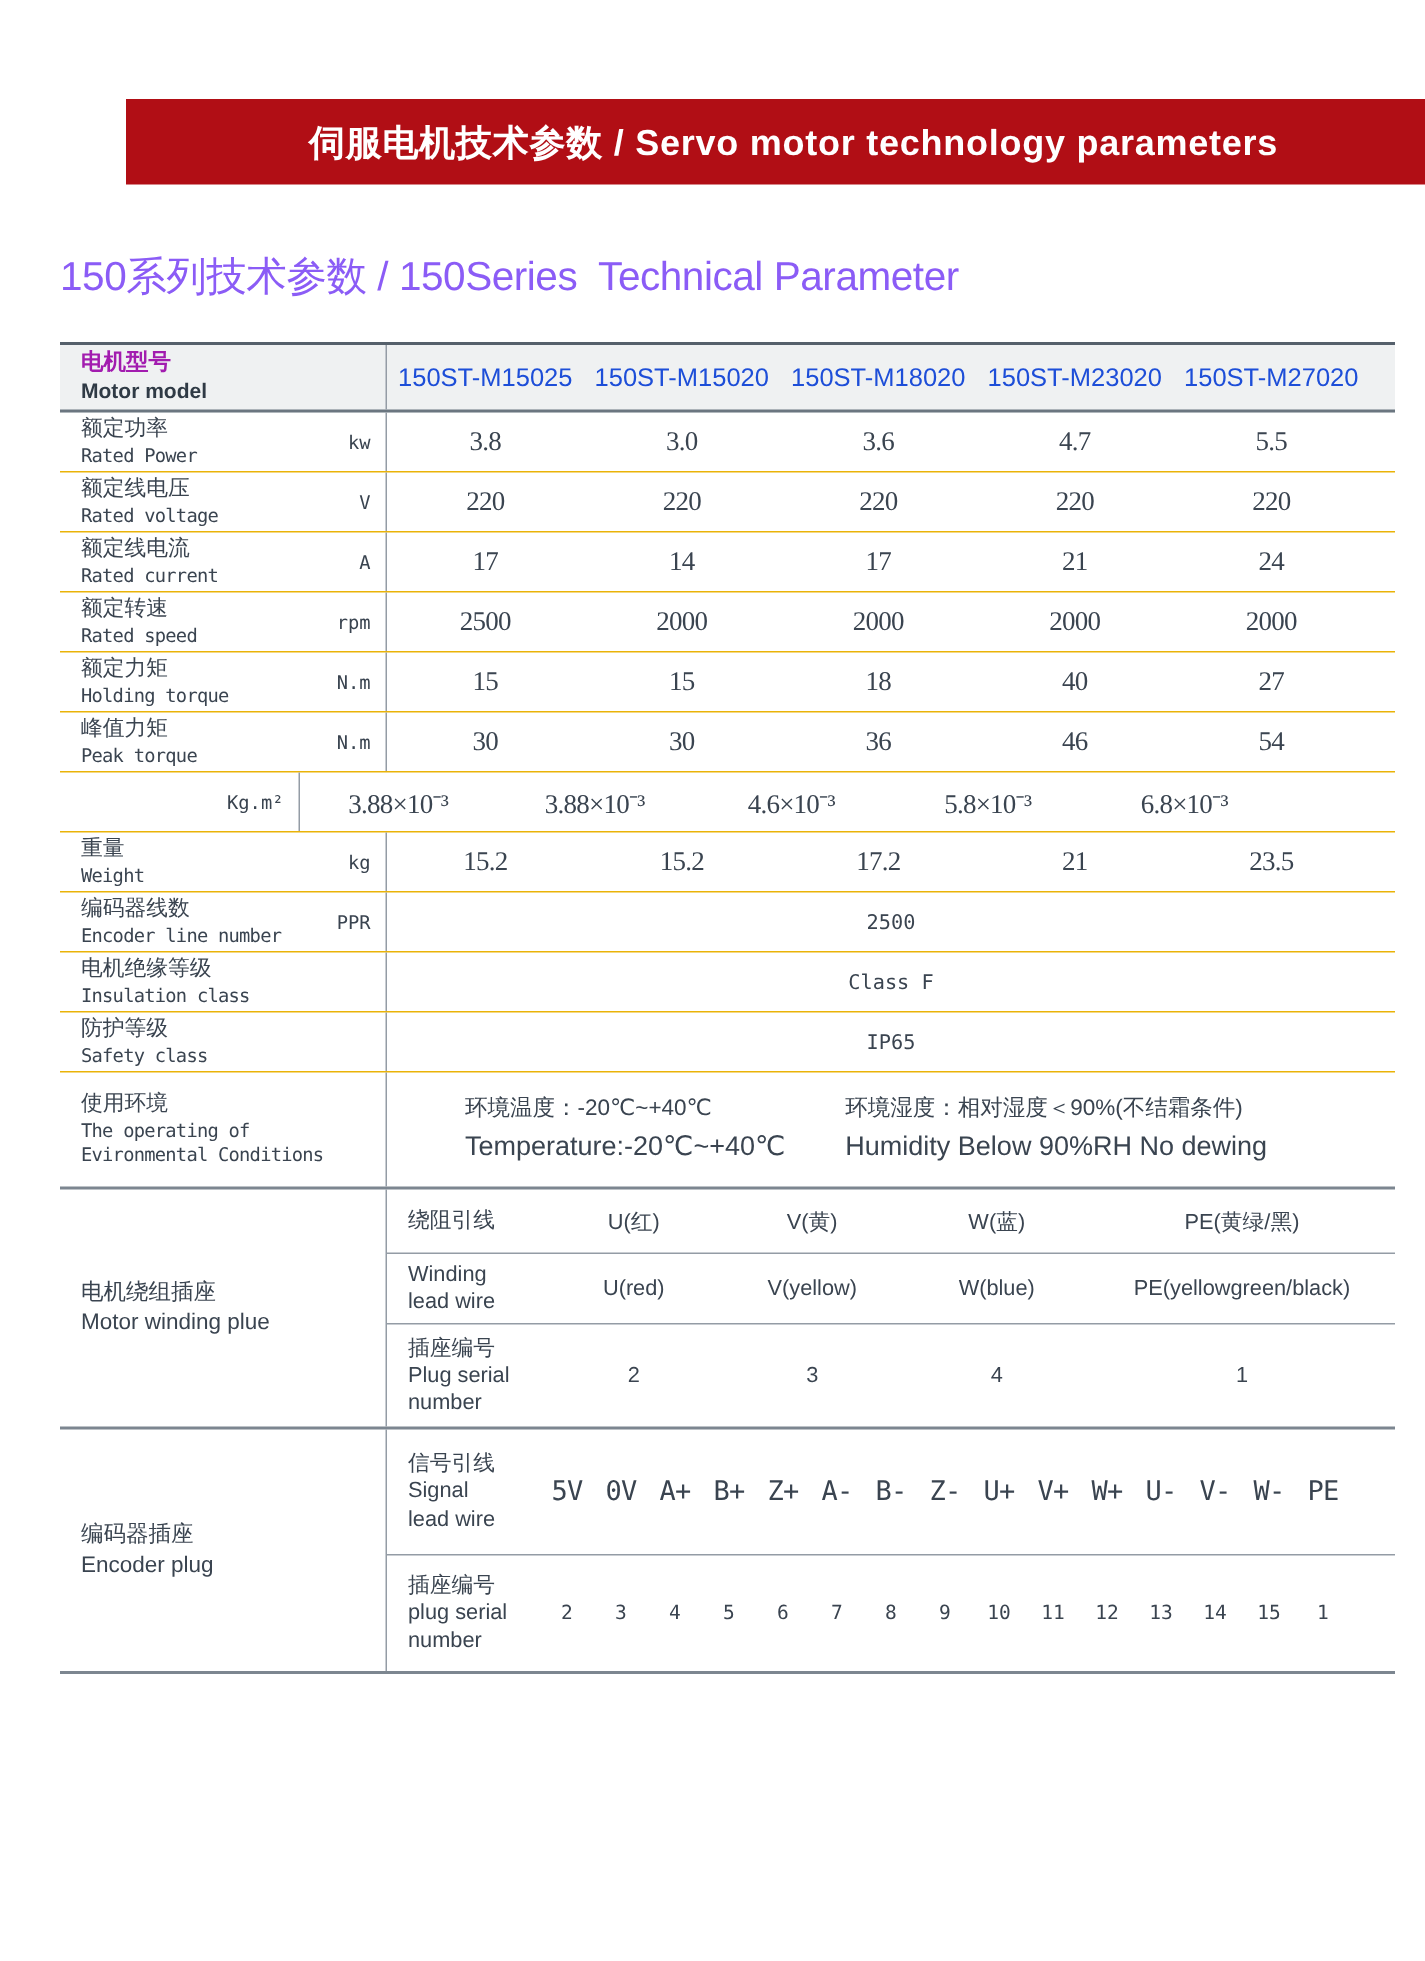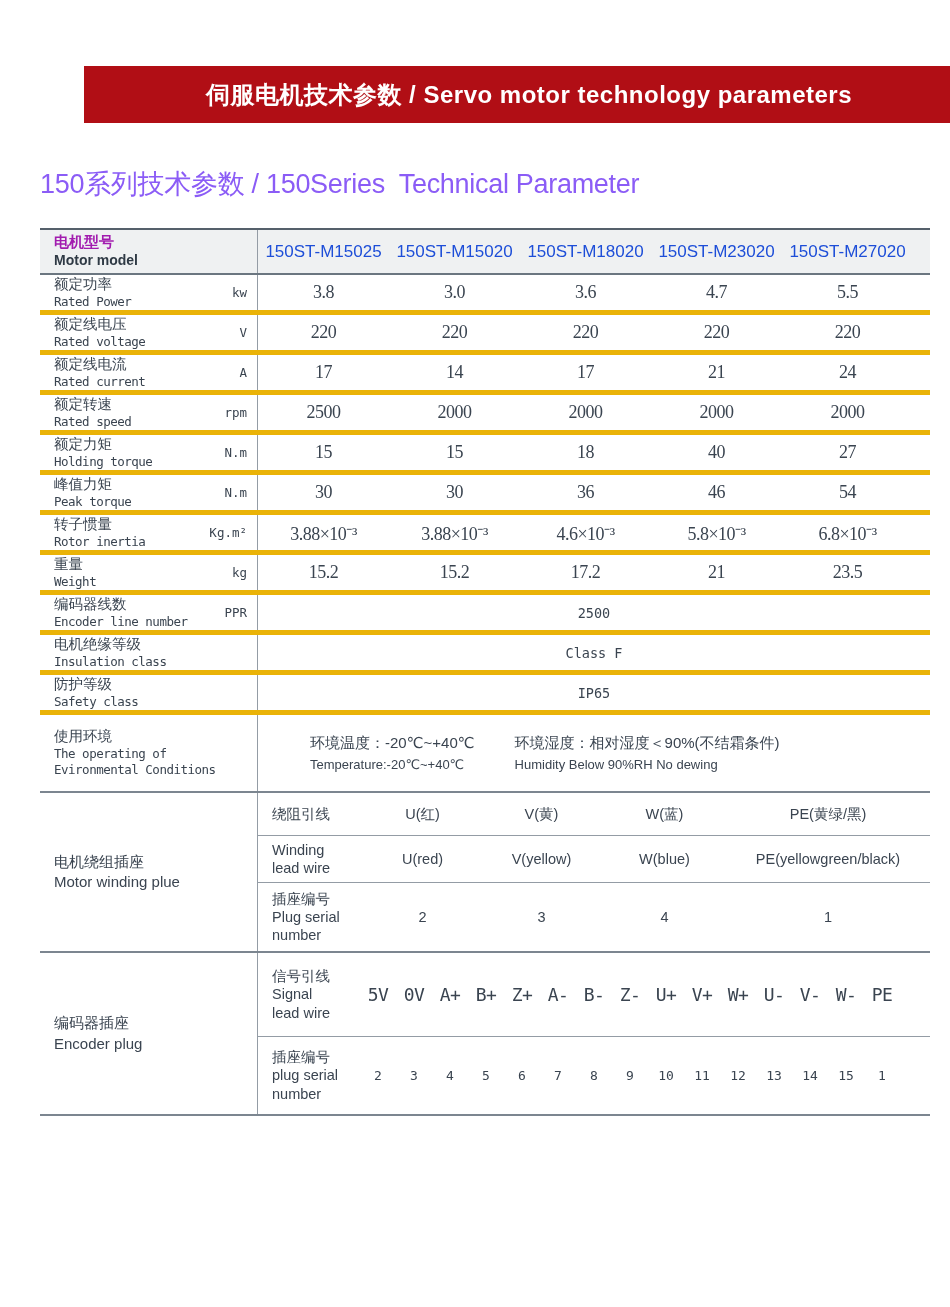--- a/index.html
+++ b/index.html
@@ -33,21 +33,21 @@
   }
 
   
   .spec-table {
     position: absolute; left: 40px; top: 228px; width: 890px;
     border-top: 2px solid #55606b;
     border-bottom: 2px solid #7c8690;
     font-size: 13px;
   }
 
-  .row { display: grid; border-bottom: 5px solid #eab308; }
+  .row { display: grid; border-bottom: 1px solid #eab308; }
 
   
   .header-row {
     grid-template-columns: 218px 1fr;
     height: 45px;
     background: #eff1f2;
     border-bottom: 2px solid #6b7680;
   }
   .header-label {
     padding-left: 14px; display: flex; flex-direction: column; justify-content: center;
@@ -92,21 +92,21 @@
   .env-row { grid-template-columns: 218px 1fr; height: 78px; border-bottom: 2px solid #7c8690; }
   .env-label {
     padding-left: 14px; display: flex; flex-direction: column; justify-content: center;
     border-right: 1px solid #949ca5; line-height: 1.3;
   }
   .env-content {
     display: flex; align-items: center; padding-left: 52px; gap: 40px;
   }
   .env-block { line-height: 1.55; }
   .env-cn { font-size: 15px; }
-  .env-en { font-size: 13px; }
+  .env-en { font-size: 18px; }
 
   
   .section { display: grid; grid-template-columns: 218px 1fr; border-bottom: 2px solid #7c8690; }
   .section-label {
     padding-left: 14px; display: flex; flex-direction: column; justify-content: center;
     border-right: 1px solid #949ca5; line-height: 1.35;
   }
   .section-label .cn { font-size: 15px; }
   .section-label .en { font-size: 15px; }
   .sub-rows { display: flex; flex-direction: column; }
@@ -254,24 +254,20 @@
         <div class="values-host">
           <div class="value-cell">30</div>
           <div class="value-cell">30</div>
           <div class="value-cell">36</div>
           <div class="value-cell">46</div>
           <div class="value-cell">54</div>
         </div>
       </div>
 
       <div class="row param-row">
-        <div class="label-cell">
-          <div class="label-cn">转子惯量</div>
-          <div class="label-en">Rotor inertia</div>
-        </div>
         <div class="unit-cell">Kg.m²</div>
         <div class="values-host">
           <div class="value-cell">3.88×10⁻³</div>
           <div class="value-cell">3.88×10⁻³</div>
           <div class="value-cell">4.6×10⁻³</div>
           <div class="value-cell">5.8×10⁻³</div>
           <div class="value-cell">6.8×10⁻³</div>
         </div>
       </div>
 

